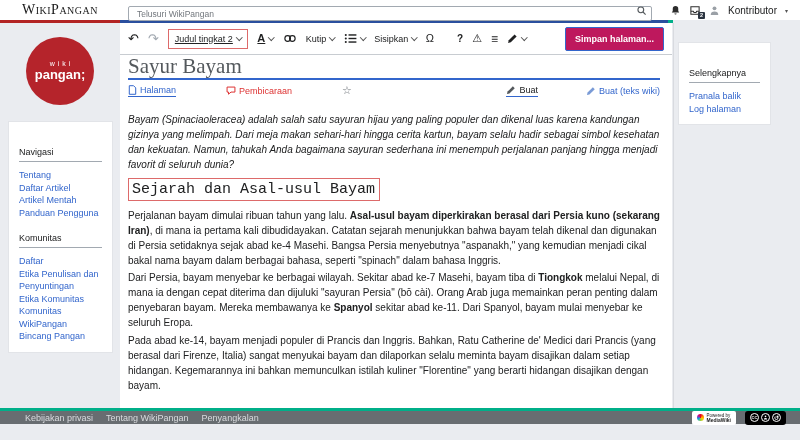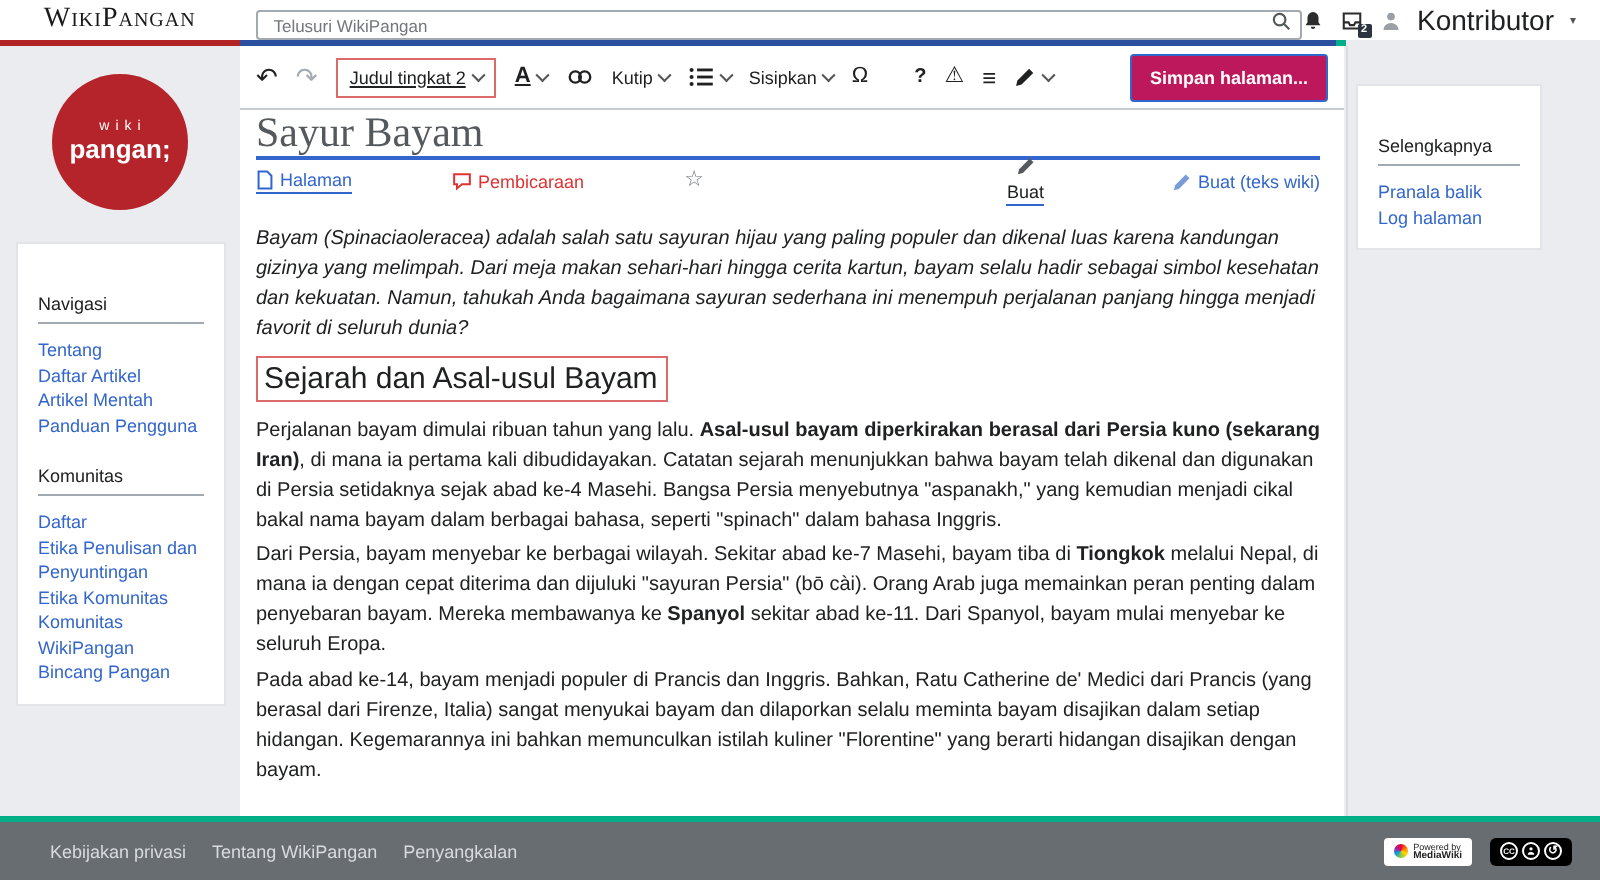--- a/index.html
+++ b/index.html
@@ -9,21 +9,21 @@
   
   .topbar { position:absolute; left:0; top:0; width:800px; height:20px; background:#fff; display:flex; align-items:center; z-index:5; }
   .logotype { width:120px; text-align:center; font-family:"Liberation Serif",serif; font-variant:small-caps; font-size:14px; color:#1a1a1a; letter-spacing:.5px; cursor:pointer; }
   .searchbox { position:relative; width:524px; height:15px; margin-left:8px; }
   .searchbox input { width:100%; height:100%; border:1px solid #a2a9b1; border-radius:2px; background:#fff; font-size:8.5px; padding:0 20px 0 8px; color:#202122; font-family:"Liberation Sans",sans-serif; }
   .searchbox input::placeholder { color:#72777d; }
   .search-ico { position:absolute; right:5px; top:2px; color:#54595d; }
   .user-area { margin-left:auto; display:flex; align-items:center; gap:8px; padding-right:12px; color:#2c2c2c; }
   .tray-wrap { position:relative; }
   .tray-badge { position:absolute; right:-4px; bottom:-3px; background:#2b3440; color:#fff; font-size:5.5px; width:7px; height:7px; border-radius:1px; display:flex; align-items:center; justify-content:center; font-weight:bold; }
-  .username { font-size:14px; color:#202122; }
+  .username { font-size:10px; color:#202122; }
   .caret { font-size:6px; color:#555; }
 
   
   .strip { position:absolute; left:0; top:20px; width:800px; height:3px; display:flex; }
   .strip-red { width:120px; background:#b32424; }
   .strip-blue { width:548px; background:#2a4f9e; }
   .strip-teal { width:5px; background:#00af89; }
 
   
   .left-col  { position:absolute; left:0;   top:23px; width:120px; height:385px; background:#eaecf0; }
@@ -55,36 +55,36 @@
 
   
   .content { padding:0 12px 0 8px; }
   .page-title { font-family:"Liberation Serif",serif; font-size:21px; font-weight:normal; color:#54595d; line-height:22px; padding-bottom:1px; border-bottom:2px solid #3366cc; }
   .tabs-row { display:flex; align-items:center; margin-top:4px; height:13px; font-size:9px;gap:36px; }
   .tab { display:flex; align-items:center; gap:3px; margin-right:14px; cursor:pointer; }
   .tab-page { color:#3366cc; border-bottom:1.5px solid #3366cc; padding-bottom:1px; }
   .tab-talk { color:#dd3333; }
   .star { color:#72777d; font-size:11px; line-height:1; margin-right:auto; cursor:pointer; }
   .action { display:flex; align-items:center; gap:3px; font-size:9px; cursor:pointer; }
-  .action-create { color:#202122; border-bottom:1.5px solid #3366cc; padding-bottom:1px; margin-right:28px;flex-direction:column; }
+  .action-create { color:#202122; border-bottom:1.5px solid #3366cc; padding-bottom:1px; margin-right:12px; }
   .action-create .pc { color:#54595d; }
   .action-create-src { color:#3366cc; }
   .content p { font-size:10px; line-height:15px; color:#202122; }
   .p1 { margin-top:15px;font-style:italic; }
   .h2-wrap { margin-top:6px; }
-  .section-heading { display:inline-block; font-family:Liberation Sans, sans-serif; font-size:15px; font-weight:normal; color:#202122; line-height:17px; border:1.5px solid #dd6a6a; padding:2px 4px 2px 3px; }
+  .section-heading { display:inline-block; font-family:Liberation Mono, monospace; font-size:15px; font-weight:normal; color:#202122; line-height:17px; border:1.5px solid #dd6a6a; padding:2px 4px 2px 3px; }
   .p2 { margin-top:7px; }
   .p3 { margin-top:2px; }
   .p4 { margin-top:3px; }
 
   
   .right-card { background:#fff; margin:19px 29px 0 4px; padding:9px 10px; border:1px solid #e2e4e8; }
 
   
-  .footer { position:absolute; left:0; top:408px; width:800px; height:32px; background:#686d71; border-top:3px solid #00af89; display:flex; align-items:center; padding:0 14px 0 25px; gap:13px;justify-content:flex-end; }
+  .footer { position:absolute; left:0; top:408px; width:800px; height:16px; background:#686d71; border-top:3px solid #00af89; display:flex; align-items:center; padding:0 14px 0 25px; gap:13px;justify-content:flex-end; }
   .footer-link { color:#d9dbde; font-size:9px; text-decoration:none; cursor:pointer; }
   .badges { margin-left:auto; display:flex; align-items:center; gap:9px; }
   .mw-badge { background:#fff; border-radius:2px; height:14px; display:flex; align-items:center; gap:3px; padding:0 5px; cursor:pointer; }
   .mw-flower { width:7px; height:7px; border-radius:50%; background:conic-gradient(#e4002b,#ff7f00,#ffd500,#97c93d,#00a4e4,#b01aa7,#e4002b); }
   .mw-text { font-size:4.5px; line-height:5px; color:#222; }
   .mw-text b { display:block; font-size:5px; }
   .cc-badge { background:#000; border-radius:3px; height:14px; display:flex; align-items:center; gap:2px; padding:0 5px; color:#fff; cursor:pointer; }
   .cc-circle { width:9px; height:9px; border:1px solid #fff; border-radius:50%; font-size:4px; font-weight:bold; display:flex; align-items:center; justify-content:center; line-height:1; }
   .cc-sa { font-size:6px; }
   svg { display:block; }

